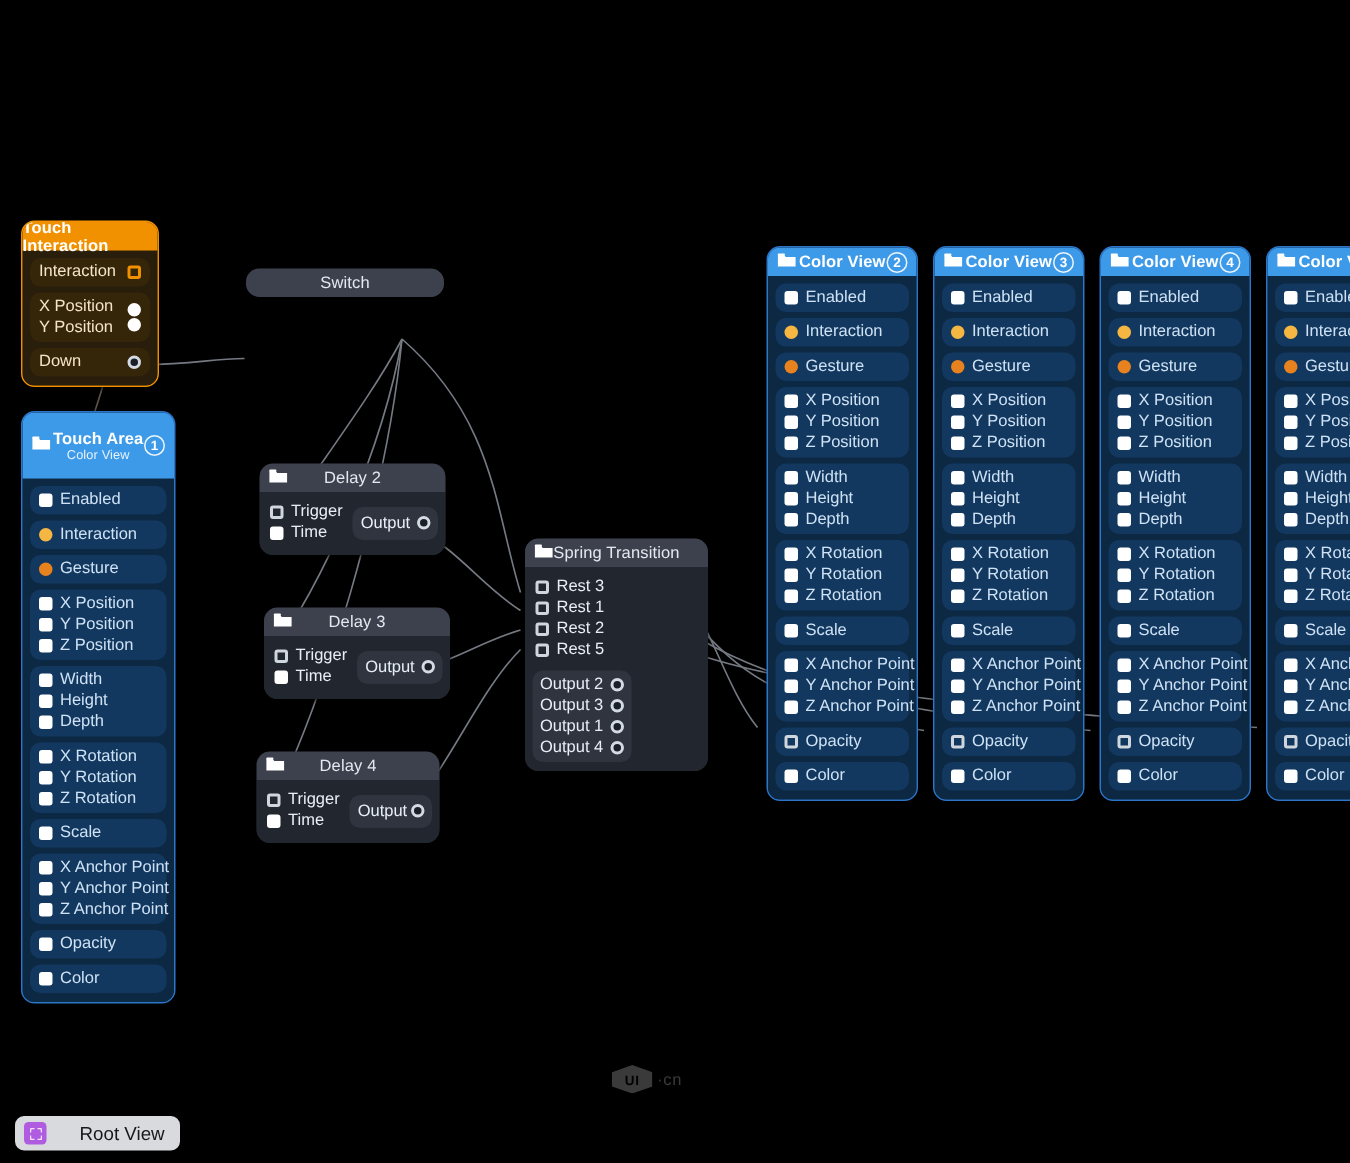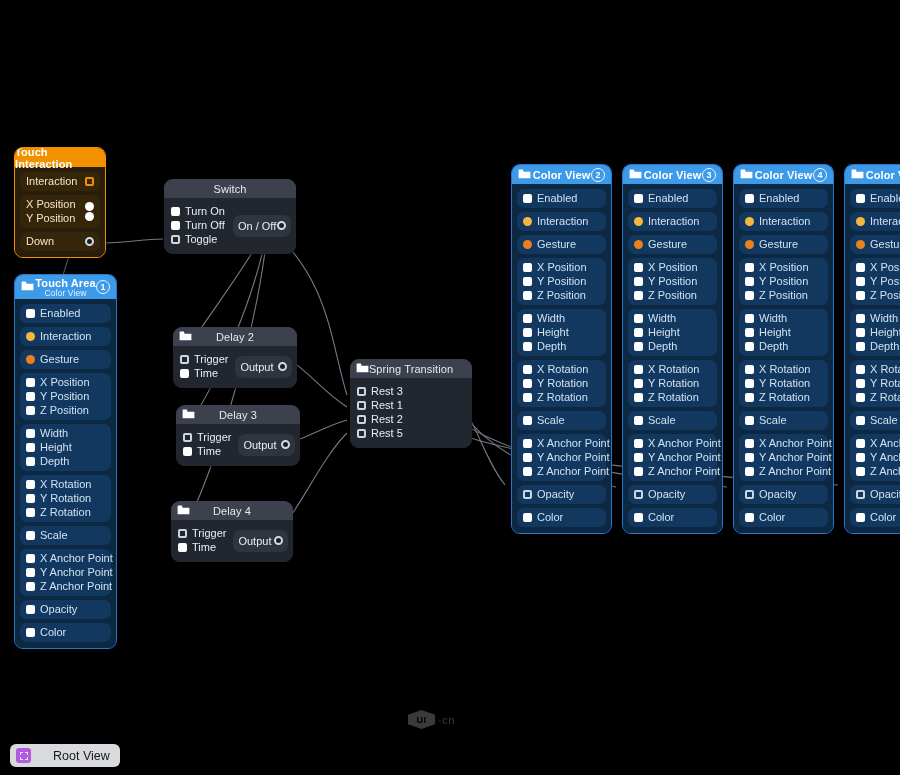--- a/index.html
+++ b/index.html
@@ -54,21 +54,21 @@
 
   
   .dark { background: #2b2f39; box-shadow: 0 1px 3px rgba(0,0,0,.6); }
   .dark .hdr { background: #3c414d; color: #e4e9f0; }
   .dark .body { background: #22262e; }
   .dark .grp { background: #2f343e; }
 
   
   .blue { background: #113154; border: 1px solid #2b76c9; box-shadow: 0 1px 3px rgba(0,0,0,.6); }
   .blue .hdr { background: #3d9ae8; color: #ffffff; font-weight: bold; height: 19px; }
-  .blue.two .hdr { height: 24px; flex-direction: column; gap: 0; justify-content: center; }
+  .blue.two .hdr { height: 44px; flex-direction: column; gap: 0; justify-content: center; }
   .blue .hdr .sub { font-size: 8.5px; color: #e7f2fd; font-weight: normal; line-height: 9px; }
   .blue .body { background: #0d2843; }
   .blue .grp { background: #12385f; }
   .blue .lbl { color: #cfe2f5; }
 
   
   .orange { background: #3b2a10; border: 1px solid #F29100; box-shadow: 0 1px 3px rgba(0,0,0,.6); }
   .orange .hdr { background: #F29100; color: #ffffff; font-weight: bold; }
   .orange .body { background: #291d0b; }
   .orange .grp { background: #352509; }
@@ -315,43 +315,23 @@
             </div>
       </div>
         </div>
     </div>
   </div>
 
   <div class="node dark" style="left:152px; top:179px; width:132px;">
     <div class="hdr">
       <span>Switch</span>
     </div>
-    <div class="body" style="flex-direction:row; align-items:center; gap:6px;">
-      <div class="col" style="padding:2px 2px;">
-        <div class="row">
-            <span class="pt sq-out"></span>
-            <span class="lbl">Turn On</span>
-          </div>
-        <div class="row">
-            <span class="pt sq-out"></span>
-            <span class="lbl">Turn Off</span>
-          </div>
-        <div class="row">
-            <span class="pt sq-in"></span>
-            <span class="lbl">Toggle</span>
-          </div>
-      </div>
-      <div class="grp" style="flex:1; justify-content:space-between; padding:5px 5px;">
-        <span class="lbl">On / Off</span>
-        <span class="pt ring-dark"></span>
-      </div>
-    </div>
   </div>
 
-  <div class="node dark" style="left:161px; top:327px; width:124px;">
+  <div class="node dark" style="left:161px; top:309px; width:124px;">
     <div class="hdr">
       <span class="folder">
         <svg width="13" height="11" viewBox="0 0 13 11">
             <path d="M0.6 2.2h4.2l1.1 1.1h6.5v6.4H0.6z" fill="#fff"></path>
             <rect x="0.6" y="1.0" width="4.6" height="1.6" rx="0.5" fill="#fff"></rect>
           </svg>
       </span>
       <span>Delay 2</span>
     </div>
     <div class="body" style="flex-direction:row; align-items:center; gap:5px;">
@@ -450,20 +430,38 @@
           </div>
         <div class="row">
             <span class="pt sq-in"></span>
             <span class="lbl">Rest 2</span>
           </div>
         <div class="row">
             <span class="pt sq-in"></span>
             <span class="lbl">Rest 5</span>
           </div>
       </div>
+      <div class="grp col" style="flex:1; padding:3px 5px; gap:1px; align-items:stretch;">
+        <div class="row" style="justify-content:space-between;">
+            <span class="lbl">Output 2</span>
+            <span class="pt ring-dark"></span>
+          </div>
+        <div class="row" style="justify-content:space-between;">
+            <span class="lbl">Output 3</span>
+            <span class="pt ring-dark"></span>
+          </div>
+        <div class="row" style="justify-content:space-between;">
+            <span class="lbl">Output 1</span>
+            <span class="pt ring-dark"></span>
+          </div>
+        <div class="row" style="justify-content:space-between;">
+            <span class="lbl">Output 4</span>
+            <span class="pt ring-dark"></span>
+          </div>
+      </div>
     </div>
   </div>
 
   <div id="color-views">
       <div class="node blue" style="left: 499px; top: 164px; width: 101px;">
         <div class="hdr">
           <span class="folder"><svg width="13" height="11" viewBox="0 0 13 11">
               <path d="M0.6 2.2h4.2l1.1 1.1h6.5v6.4H0.6z" fill="#fff"></path>
               <rect x="0.6" y="1.0" width="4.6" height="1.6" rx="0.5" fill="#fff"></rect>
             </svg></span>

